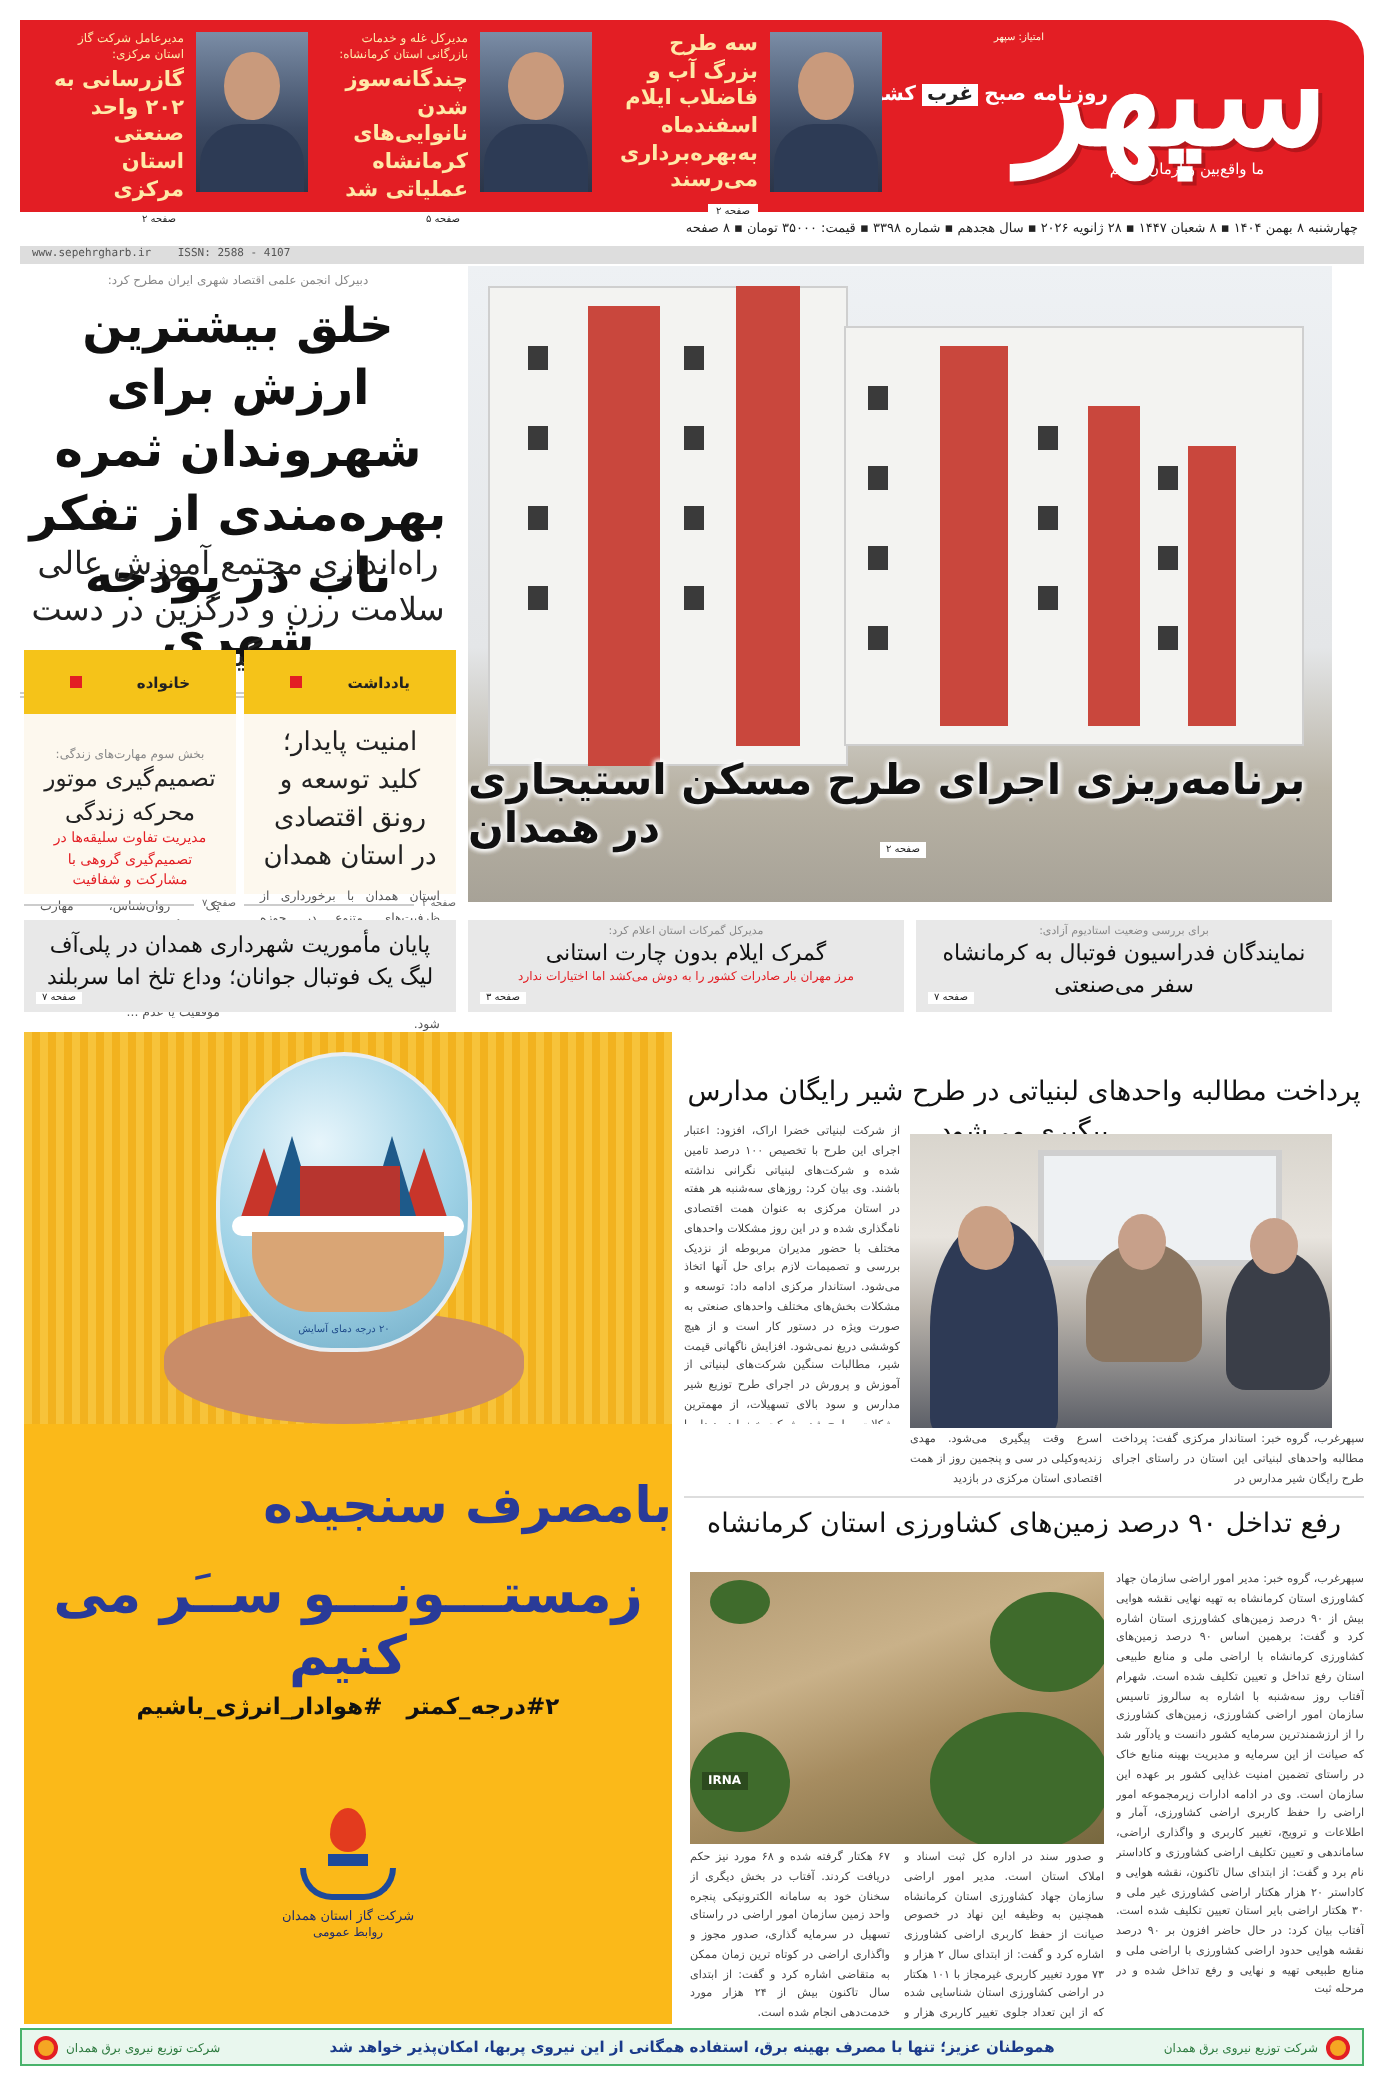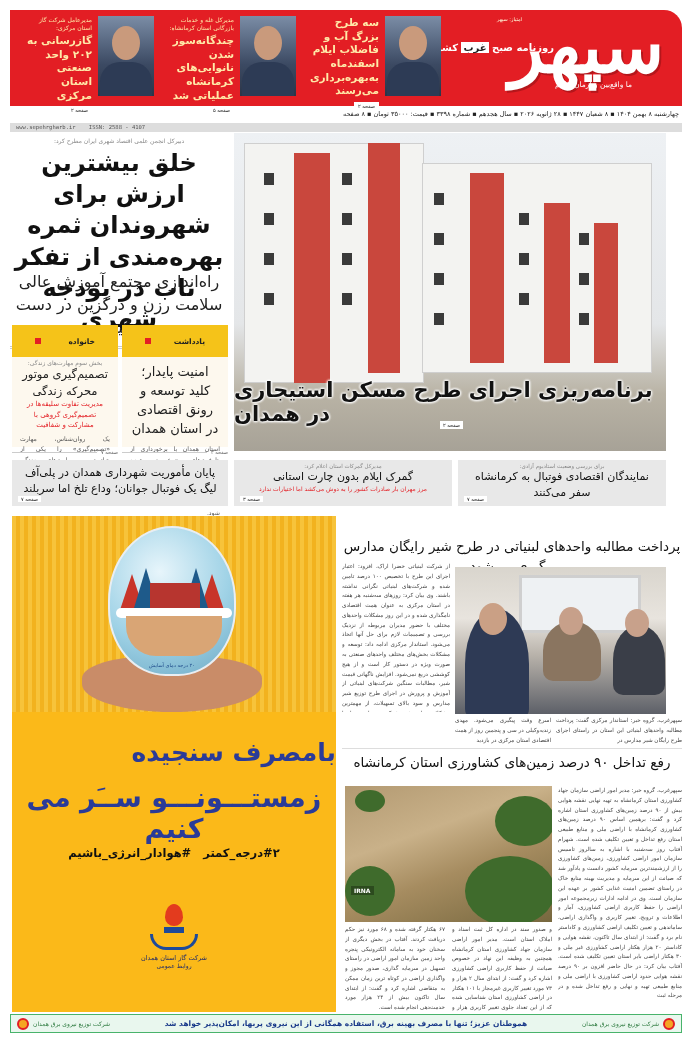--- a/index.html
+++ b/index.html
@@ -170,21 +170,21 @@
   <div class="col-body">
     <div class="col-title">امنیت پایدار؛ کلید توسعه و رونق اقتصادی در استان همدان</div>
     <div class="col-txt">استان همدان با برخورداری از ظرفیت‌های متنوع در حوزه گردشگری، کشاورزی، صنایع کوچک و موقعیت ژئواقتصادی، بالقوه می‌تواند به یکی از کانون‌های توسعه متوازن در غرب کشور تبدیل شود.</div>
   </div>
 </div>
 <div class="abs col-box" style="left:12px;top:325px;width:106px;height:122px">
   <div class="col-head">
     <span>خانواده</span>
     <span class="sq"></span>
   </div>
-  <div class="col-body" style="padding-top:2px">
+  <div class="col-body" style="padding-top:17px">
     <div class="kicker-small">بخش سوم مهارت‌های زندگی:</div>
     <div class="col-title" style="font-size:11.5px">تصمیم‌گیری موتور محرکه زندگی</div>
     <div class="col-red">مدیریت تفاوت سلیقه‌ها در تصمیم‌گیری گروهی با مشارکت و شفافیت</div>
     <div class="col-txt" style="margin-top:3px">یک روان‌شناس، مهارت «تصمیم‌گیری» را یکی از حیاتی‌ترین مهارت‌های زندگی دانست و گفت: تصمیم‌گیری درست یا غلط، یکی از اساسی‌ترین عوامل موفقیت یا عدم ...</div>
   </div>
 </div>
 <div class="abs page-line" style="left:122px;top:449px;width:106px">
     <span>صفحه ۲</span>
   </div>
 <div class="abs page-line" style="left:12px;top:449px;width:106px">
@@ -217,21 +217,21 @@
     <div class="win" style="left:285px;top:160px"></div>
   <div class="win" style="left:345px;top:100px"></div>
     <div class="win" style="left:345px;top:140px"></div>
     <div class="win" style="left:345px;top:180px"></div>
   <div class="hero-caption">برنامه‌ریزی اجرای طرح مسکن استیجاری در همدان</div>
   <div class="hero-page">صفحه ۲</div>
 </div>
 
 <div class="abs brief" style="left:458px;width:208px">
   <div class="k">برای بررسی وضعیت استادیوم آزادی:</div>
-  <div class="t">نمایندگان اقتصادی فوتبال به کرمانشاه سفر می‌کنند</div>
+  <div class="t">نمایندگان فدراسیون فوتبال به کرمانشاه سفر می‌صنعتی</div>
   <span class="p">صفحه ۷</span>
 </div>
 <div class="abs brief" style="left:234px;width:218px">
   <div class="k">مدیرکل گمرکات استان اعلام کرد:</div>
   <div class="t">گمرک ایلام بدون چارت استانی</div>
   <div class="r">مرز مهران بار صادرات کشور را به دوش می‌کشد اما اختیارات ندارد</div>
   <span class="p">صفحه ۳</span>
 </div>
 <div class="abs brief" style="left:12px;width:216px">
   <div class="t" style="margin-top:2px">پایان مأموریت شهرداری همدان در پلی‌آف لیگ یک فوتبال جوانان؛ وداع تلخ اما سربلند</div>

